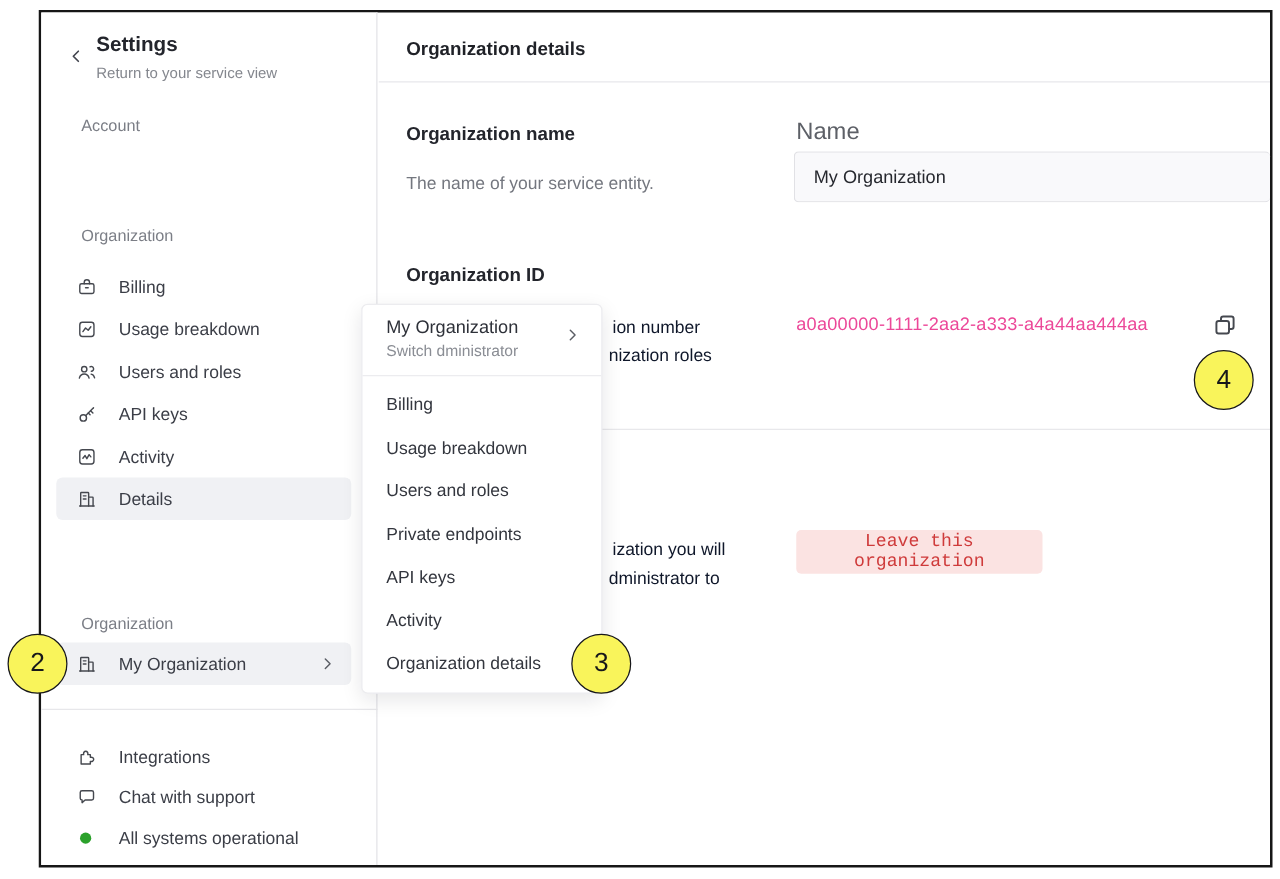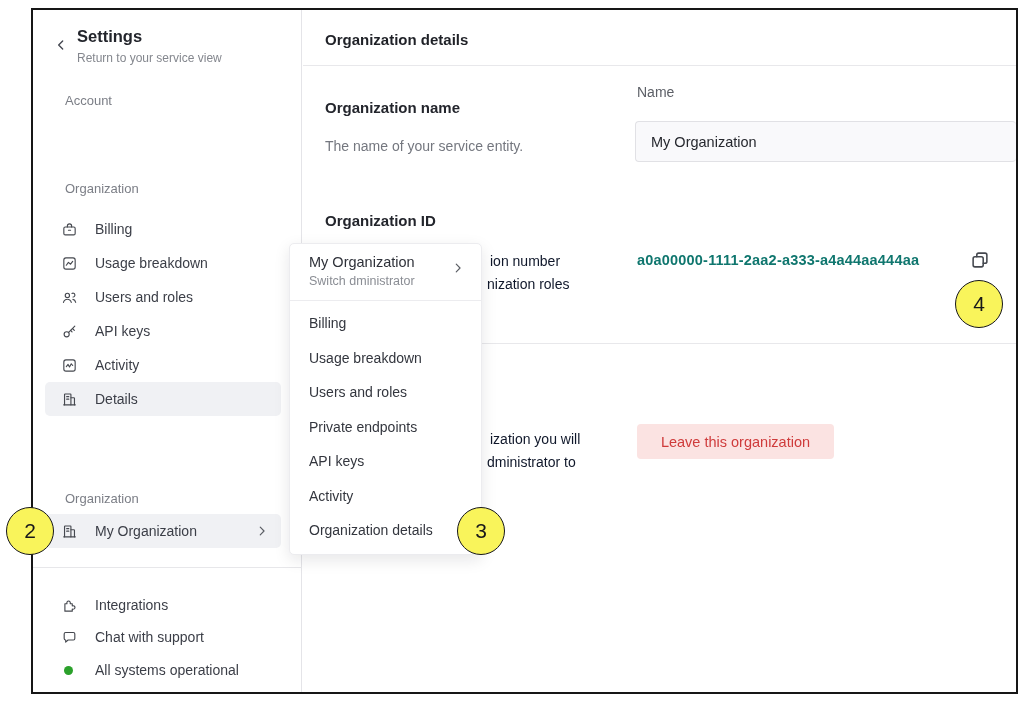--- a/index.html
+++ b/index.html
@@ -25,30 +25,30 @@
   .sb-divider { position:absolute; left:0; top:557px; width:269px; height:1px; background:#e7e7ea; }
   .status-dot { width:9px; height:9px; border-radius:50%; background:#2ba12b; margin-left:4px; }
   .status-lbl { margin-left:22px; font-size:14px; color:#3b3e47; }
 
   
   .main-title { position:absolute; left:292px; top:21px; font-size:15px; font-weight:bold; color:#1f2127; }
   .hdiv { position:absolute; left:270px; width:713px; height:1px; background:#e8e8eb; }
   .sec-h { position:absolute; left:292px; font-size:15px; font-weight:bold; color:#23252c; }
   .sec-d { position:absolute; left:292px; font-size:14px; color:#74777f; }
   .frag { position:absolute; font-size:14px; color:#0f172a; }
-  .field-label { position:absolute; left:604px; top:74px; font-size:14px; color:#5d6067; }
+  .field-label { position:absolute; left:604px; top:85px; font-size:19px; color:#5d6067; }
   .text-input { position:absolute; left:602px; top:111px; width:381px; height:41px;
     background:#f9f9fb; border:1px solid #e1e1e5; border-right:none; border-radius:4px;
     font-size:14.5px; color:#26282e; padding-left:15px; font-family:"Liberation Sans", sans-serif; }
-  .uuid { position:absolute; left:604px; top:242px; font-size:14.5px; font-weight:bold;
-    color:#0f766e; letter-spacing:.2px; }
+  .uuid { position:absolute; left:604px; top:242px; font-size:14.5px; font-weight:normal;
+    color:#ec4899; letter-spacing:.2px; }
   .copy-btn { position:absolute; left:936px; top:239px; width:22px; height:22px; cursor:pointer; }
   .leave-btn { position:absolute; left:604px; top:414px; width:197px; height:35px;
     background:#fbe3e2; color:#cf3b3b; border:none; border-radius:4px; font-size:14.5px;
-    font-family:Liberation Sans, sans-serif; cursor:pointer; }
+    font-family:Liberation Mono, monospace; cursor:pointer; }
 
   
   .dropdown { position:absolute; left:256px; top:233px; width:193px; z-index:5;
     background:#fff; border:1px solid #ececef; border-radius:5px;
     box-shadow:0 5px 16px rgba(20,20,30,.10); padding-bottom:6px; }
   .dd-head { position:relative; padding:10px 0 12px 19px; border-bottom:1px solid #ececef; }
   .dd-title { font-size:14.5px; color:#2e3139; }
   .dd-sub { font-size:12.5px; color:#8a8d94; margin-top:4px; }
   .dd-chev { position:absolute; right:16px; top:17px; width:14px; height:14px; }
   .dd-items { padding-top:5px; }

